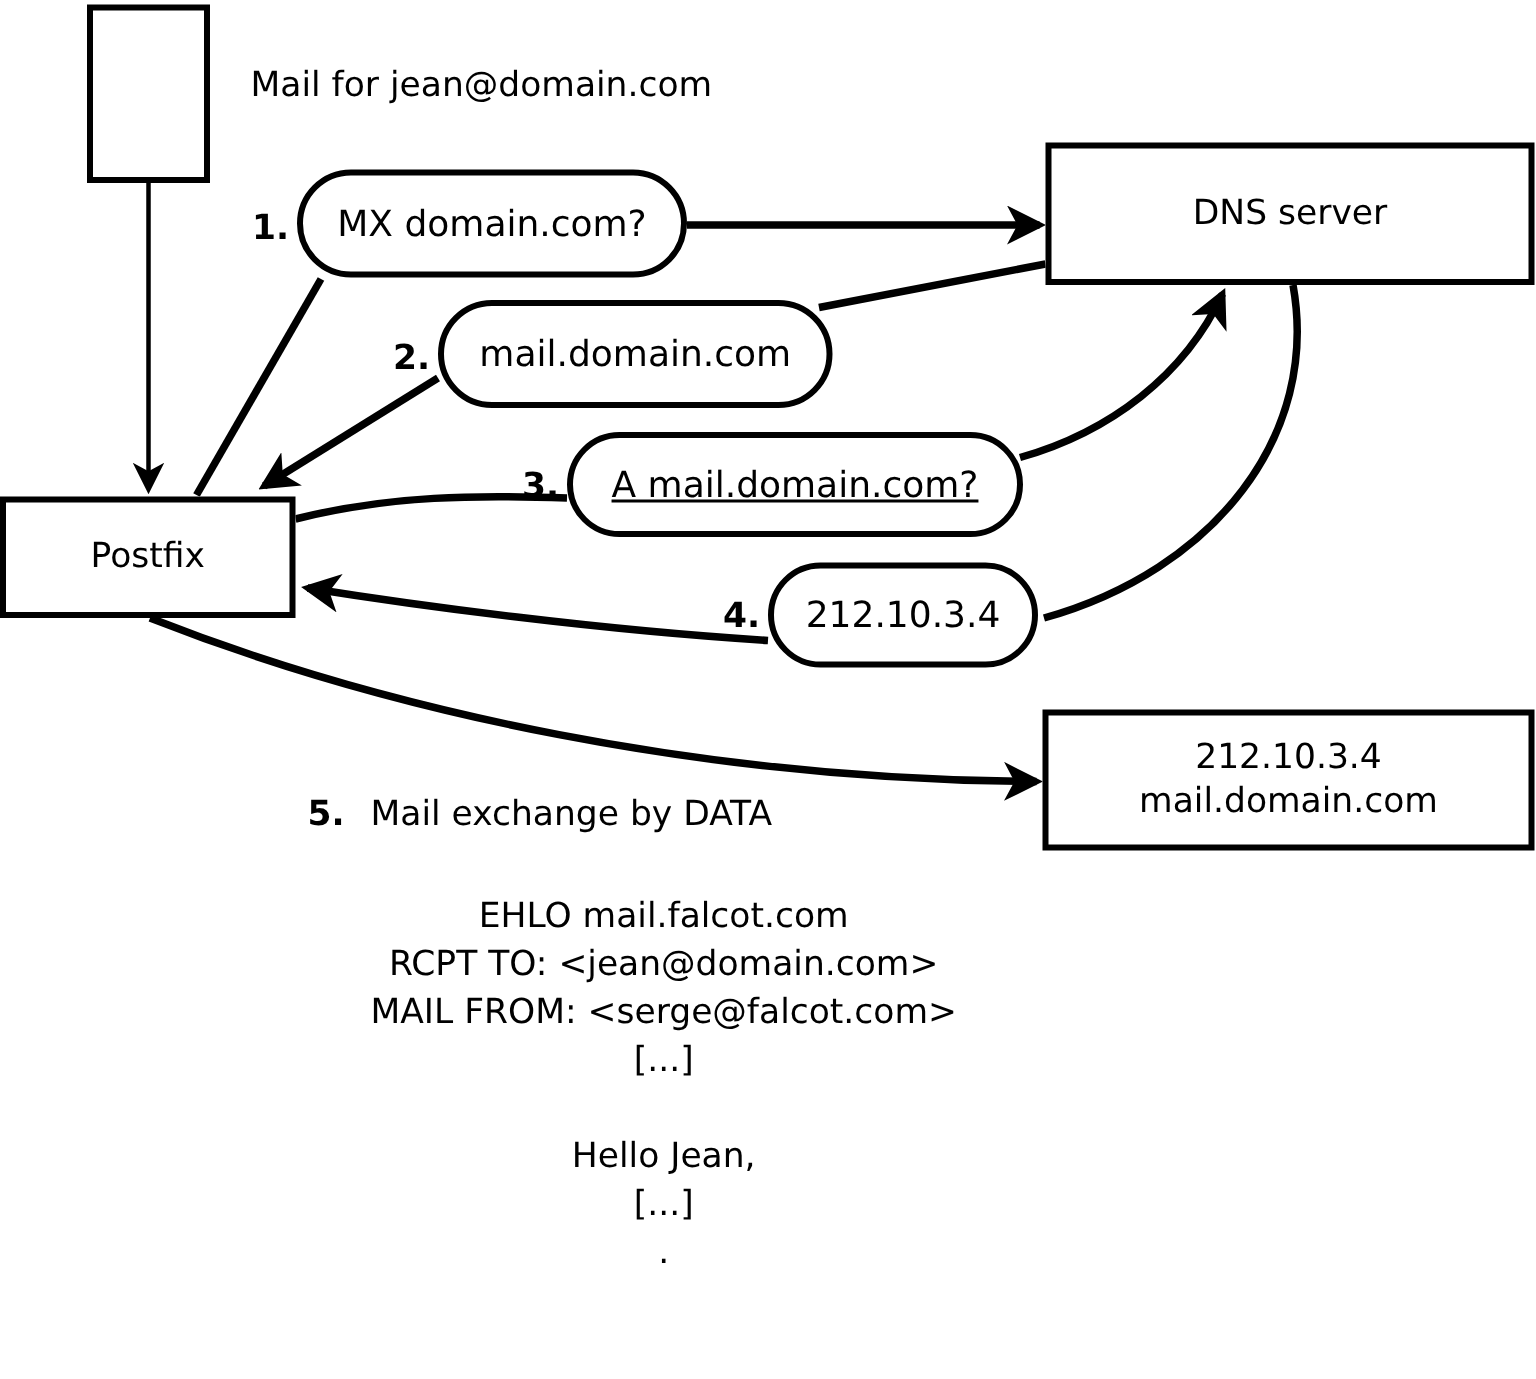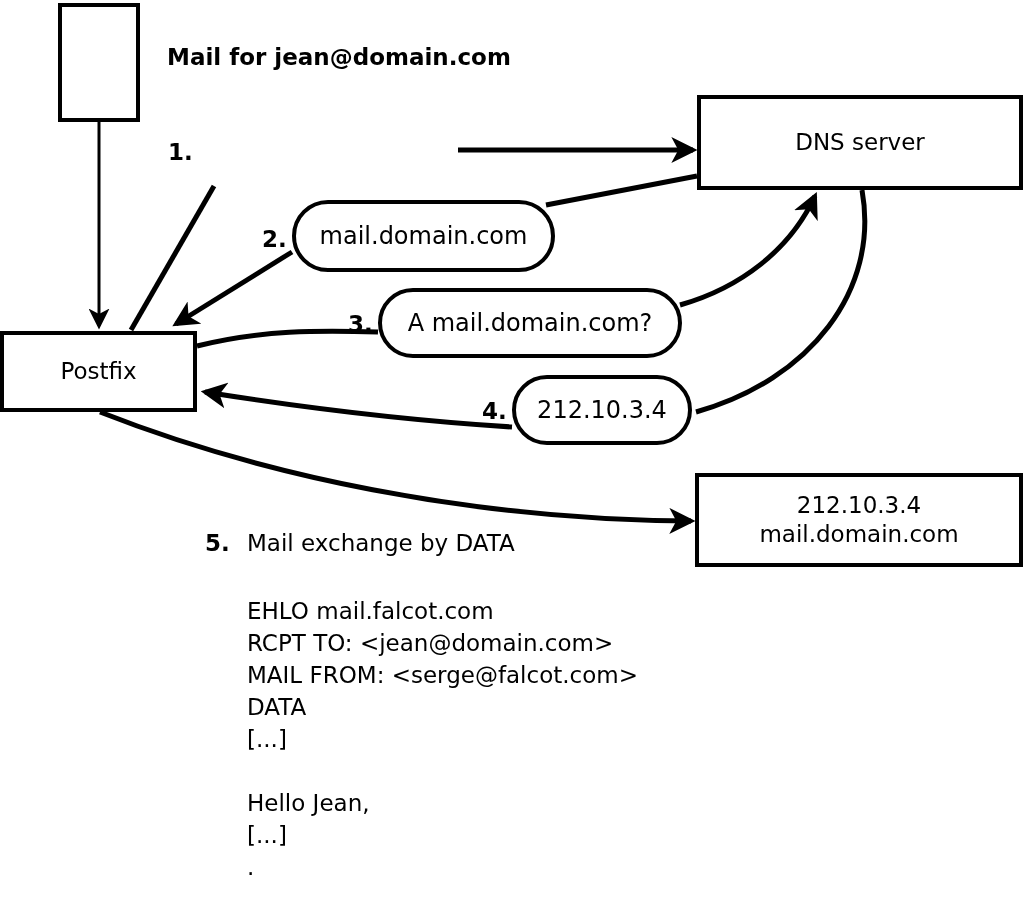--- a/index.html
+++ b/index.html
@@ -54,21 +54,20 @@
     font-size: 23px;
     font-weight: bold;
     z-index: 5;
     white-space: nowrap;
   }
   .plain-text {
     position: absolute;
     font-size: 23px;
     white-space: nowrap;
     z-index: 2;
-    font-weight: bold;
   }
   #title-text {
     left: 167px;
     top: 44px;
   }
   #step5-label {
     position: absolute;
     left: 247px;
     top: 530px;
     font-size: 23px;
@@ -79,20 +78,21 @@
     position: absolute;
     left: 247px;
     top: 595px;
     font-size: 23px;
     line-height: 32px;
     z-index: 2;
   }
   #smtp-block .smtp-line {
     white-space: pre;
     min-height: 32px;
+    text-align: center;
   }
   #smtp-block .smtp-line.blank {
     height: 32px;
   }
 </style>
 </head>
 <body>
 
 <div id="canvas">
 
@@ -136,44 +136,46 @@
   <div class="node-box" id="postfix-box" style="left:0px; top:331px; width:197px; height:81px;">
     <span>Postfix</span>
   </div>
 
   <div class="node-box" id="target-box" style="left:695px; top:473px; width:328px; height:94px; flex-direction:column;">
     <span>212.10.3.4</span>
     <span>mail.domain.com</span>
   </div>
 
   <div class="step-num" style="left:168px; top:139px;">1.</div>
+  <div class="pill" id="pill-1" style="left:198px; top:113px; width:260px; height:72px; border-radius:36px;">
+    <span>MX domain.com?</span>
+  </div>
 
   <div class="step-num" style="left:262px; top:226px;">2.</div>
   <div class="pill" id="pill-2" style="left:292px; top:200px; width:263px; height:72px; border-radius:36px;">
     <span>mail.domain.com</span>
   </div>
 
   <div class="step-num" style="left:348px; top:311px;">3.</div>
-  <div class="pill" id="pill-3" style="left:378px; top:288px; width:304px; height:70px; border-radius:35px;">
+  <div class="pill" id="pill-3" style="left:378px; top:288px; width:304px; height:70px; border-radius:35px;text-decoration:underline;">
     <span>A mail.domain.com?</span>
   </div>
 
   <div class="step-num" style="left:482px; top:398px;">4.</div>
   <div class="pill" id="pill-4" style="left:512px; top:375px; width:180px; height:70px; border-radius:35px;">
     <span>212.10.3.4</span>
   </div>
 
   <div class="step-num" style="left:205px; top:530px;">5.</div>
   <div id="step5-label">Mail exchange by DATA</div>
 
   <div id="smtp-block">
       <div class="smtp-line">EHLO mail.falcot.com</div>
       <div class="smtp-line">RCPT TO: &lt;jean@domain.com&gt;</div>
       <div class="smtp-line">MAIL FROM: &lt;serge@falcot.com&gt;</div>
-      <div class="smtp-line">DATA</div>
       <div class="smtp-line">[...]</div>
       <div class="smtp-line blank"></div>
       <div class="smtp-line">Hello Jean,</div>
       <div class="smtp-line">[...]</div>
       <div class="smtp-line">.</div>
     </div>
 
 </div>
 
 </body></html>

